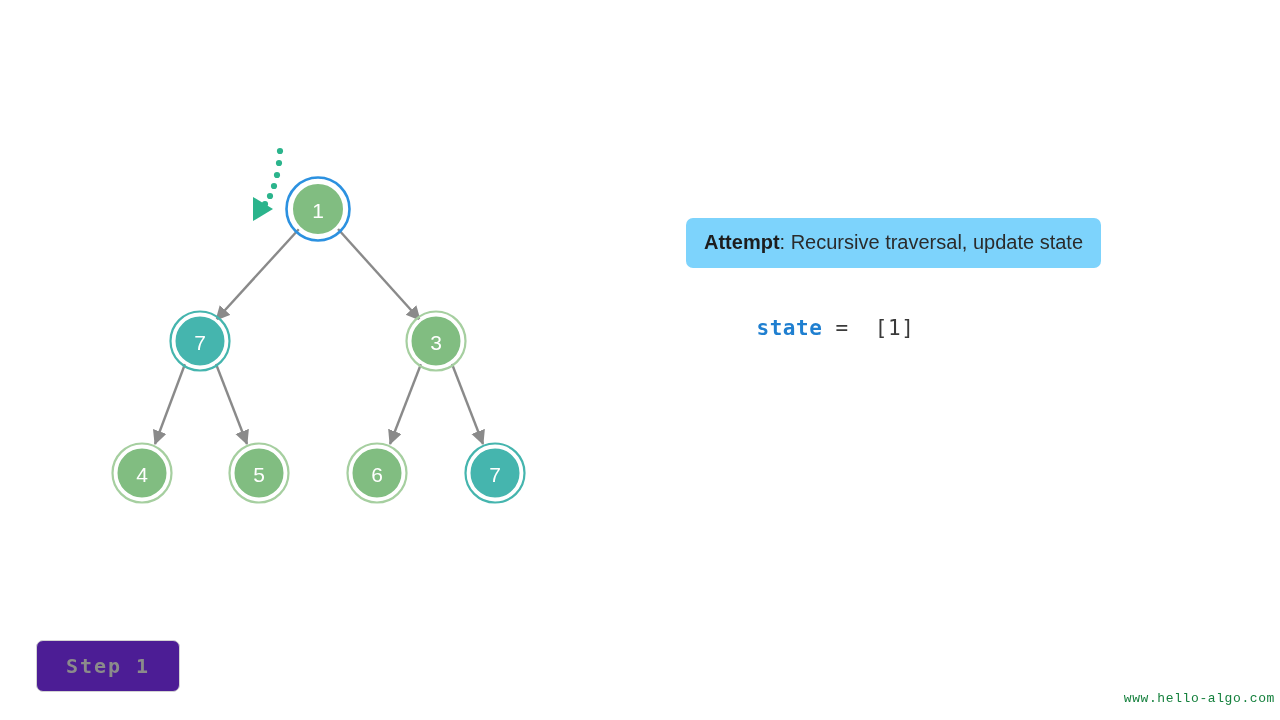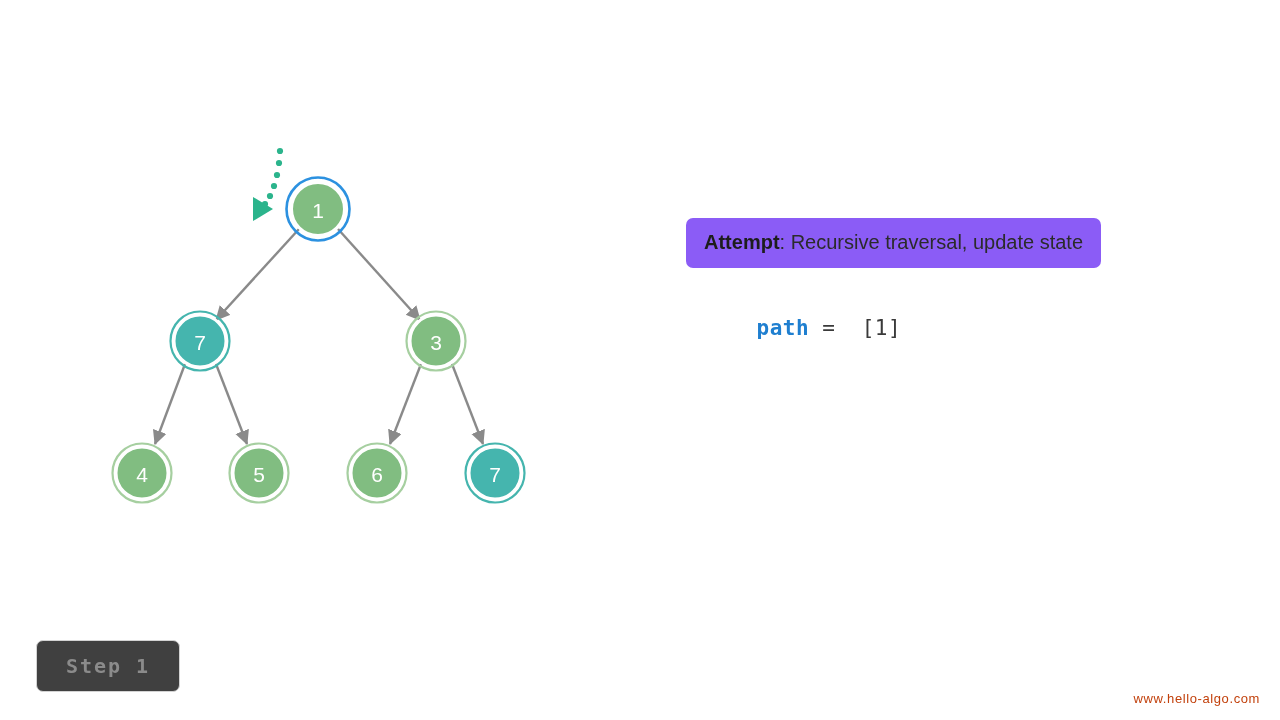--- a/index.html
+++ b/index.html
@@ -49,21 +49,21 @@
     white-space: nowrap;
   }
 
   .info-line .lead {
     font-weight: bold;
     color: #1d1d1d;
   }
 
   #attempt-row {
     display: inline-block;
-    background: #8b5cf6;
+    background: #7dd3fc;
     border-radius: 7px;
     padding: 11px 18px 12px 18px;
     margin-left: 0;
   }
 
   #backtrack-row {
     padding: 13px 18px 0 18px;
   }
 
   .code-line {
@@ -85,41 +85,41 @@
   
   #step-badge {
     position: absolute;
     left: 36px;
     top: 640px;
     width: 144px;
     height: 52px;
     box-sizing: border-box;
     border: 1px solid #d3d3d3;
     border-radius: 7px;
-    background: #404040;
+    background: #4c1d95;
     display: flex;
     align-items: center;
     justify-content: center;
   }
   #step-badge-label {
     font-family: "DejaVu Sans Mono", "Liberation Mono", monospace;
     font-size: 20px;
     font-weight: bold;
     color: #8b8b8b;
     letter-spacing: 2px;
   }
 
   
   #watermark {
     position: absolute;
-    right: 20px;
+    right: 5px;
     bottom: 14px;
-    font-family: Liberation Sans, sans-serif;
+    font-family: Liberation Mono, monospace;
     font-size: 13px;
-    color: #c2410c;
+    color: #15803d;
     letter-spacing: 0.6px;
   }
 </style>
 </head>
 <body>
 
 <svg id="tree-canvas" viewBox="0 0 660 560" xmlns="http://www.w3.org/2000/svg">
 
   <defs>
     <marker id="arrowhead" markerWidth="7" markerHeight="7" refX="5.6" refY="3" orient="auto">
@@ -196,21 +196,21 @@
 </svg>
 
 <div id="info-panel">
 
   <div id="attempt-row" class="info-line">
     <span class="lead">Attempt</span><span>: Recursive traversal, update state</span>
   </div>
 
 
   <div id="path-line" class="code-line">
-    <span class="kw-path">path</span><span class="code-rest"> =  [1]</span>
+    <span class="kw-path">state</span><span class="code-rest"> =  [1]</span>
   </div>
 
 
 </div>
 
 <div id="step-badge">
   <span id="step-badge-label">Step 1</span>
 </div>
 
 <div id="watermark">www.hello-algo.com</div>

